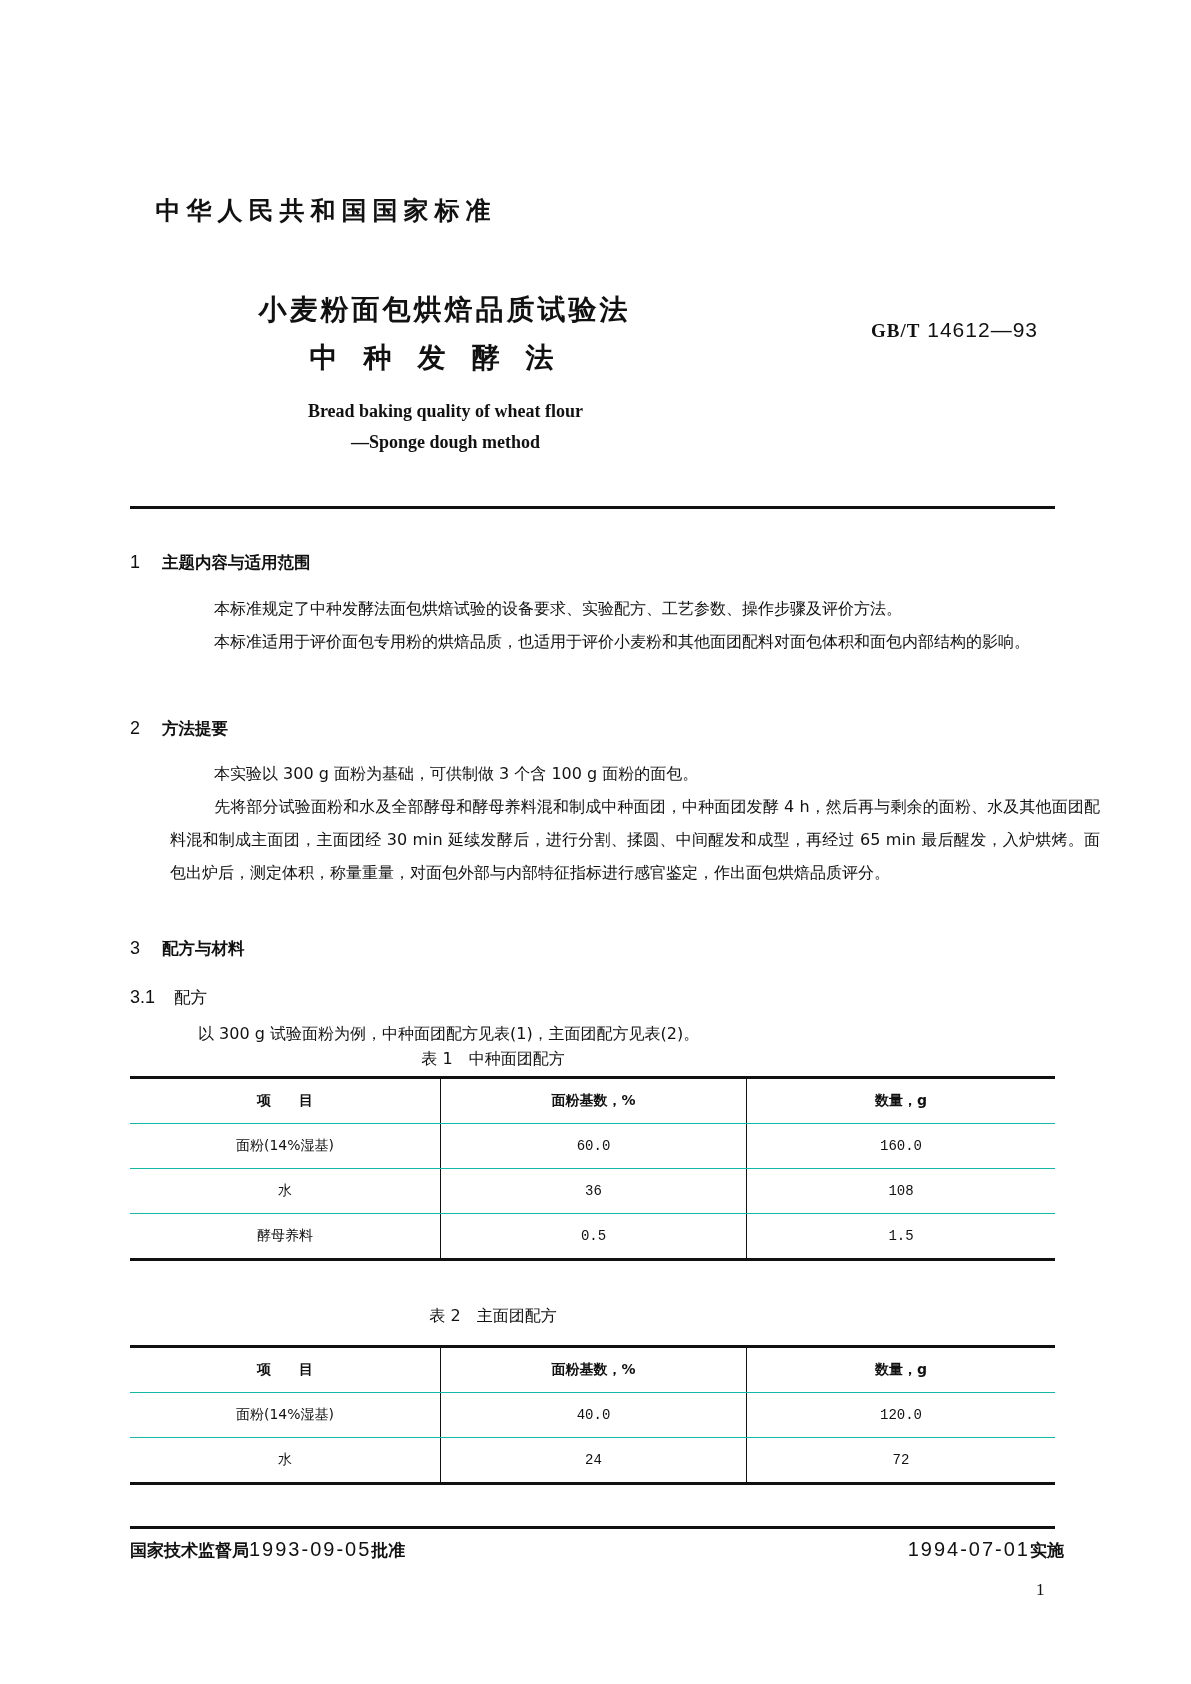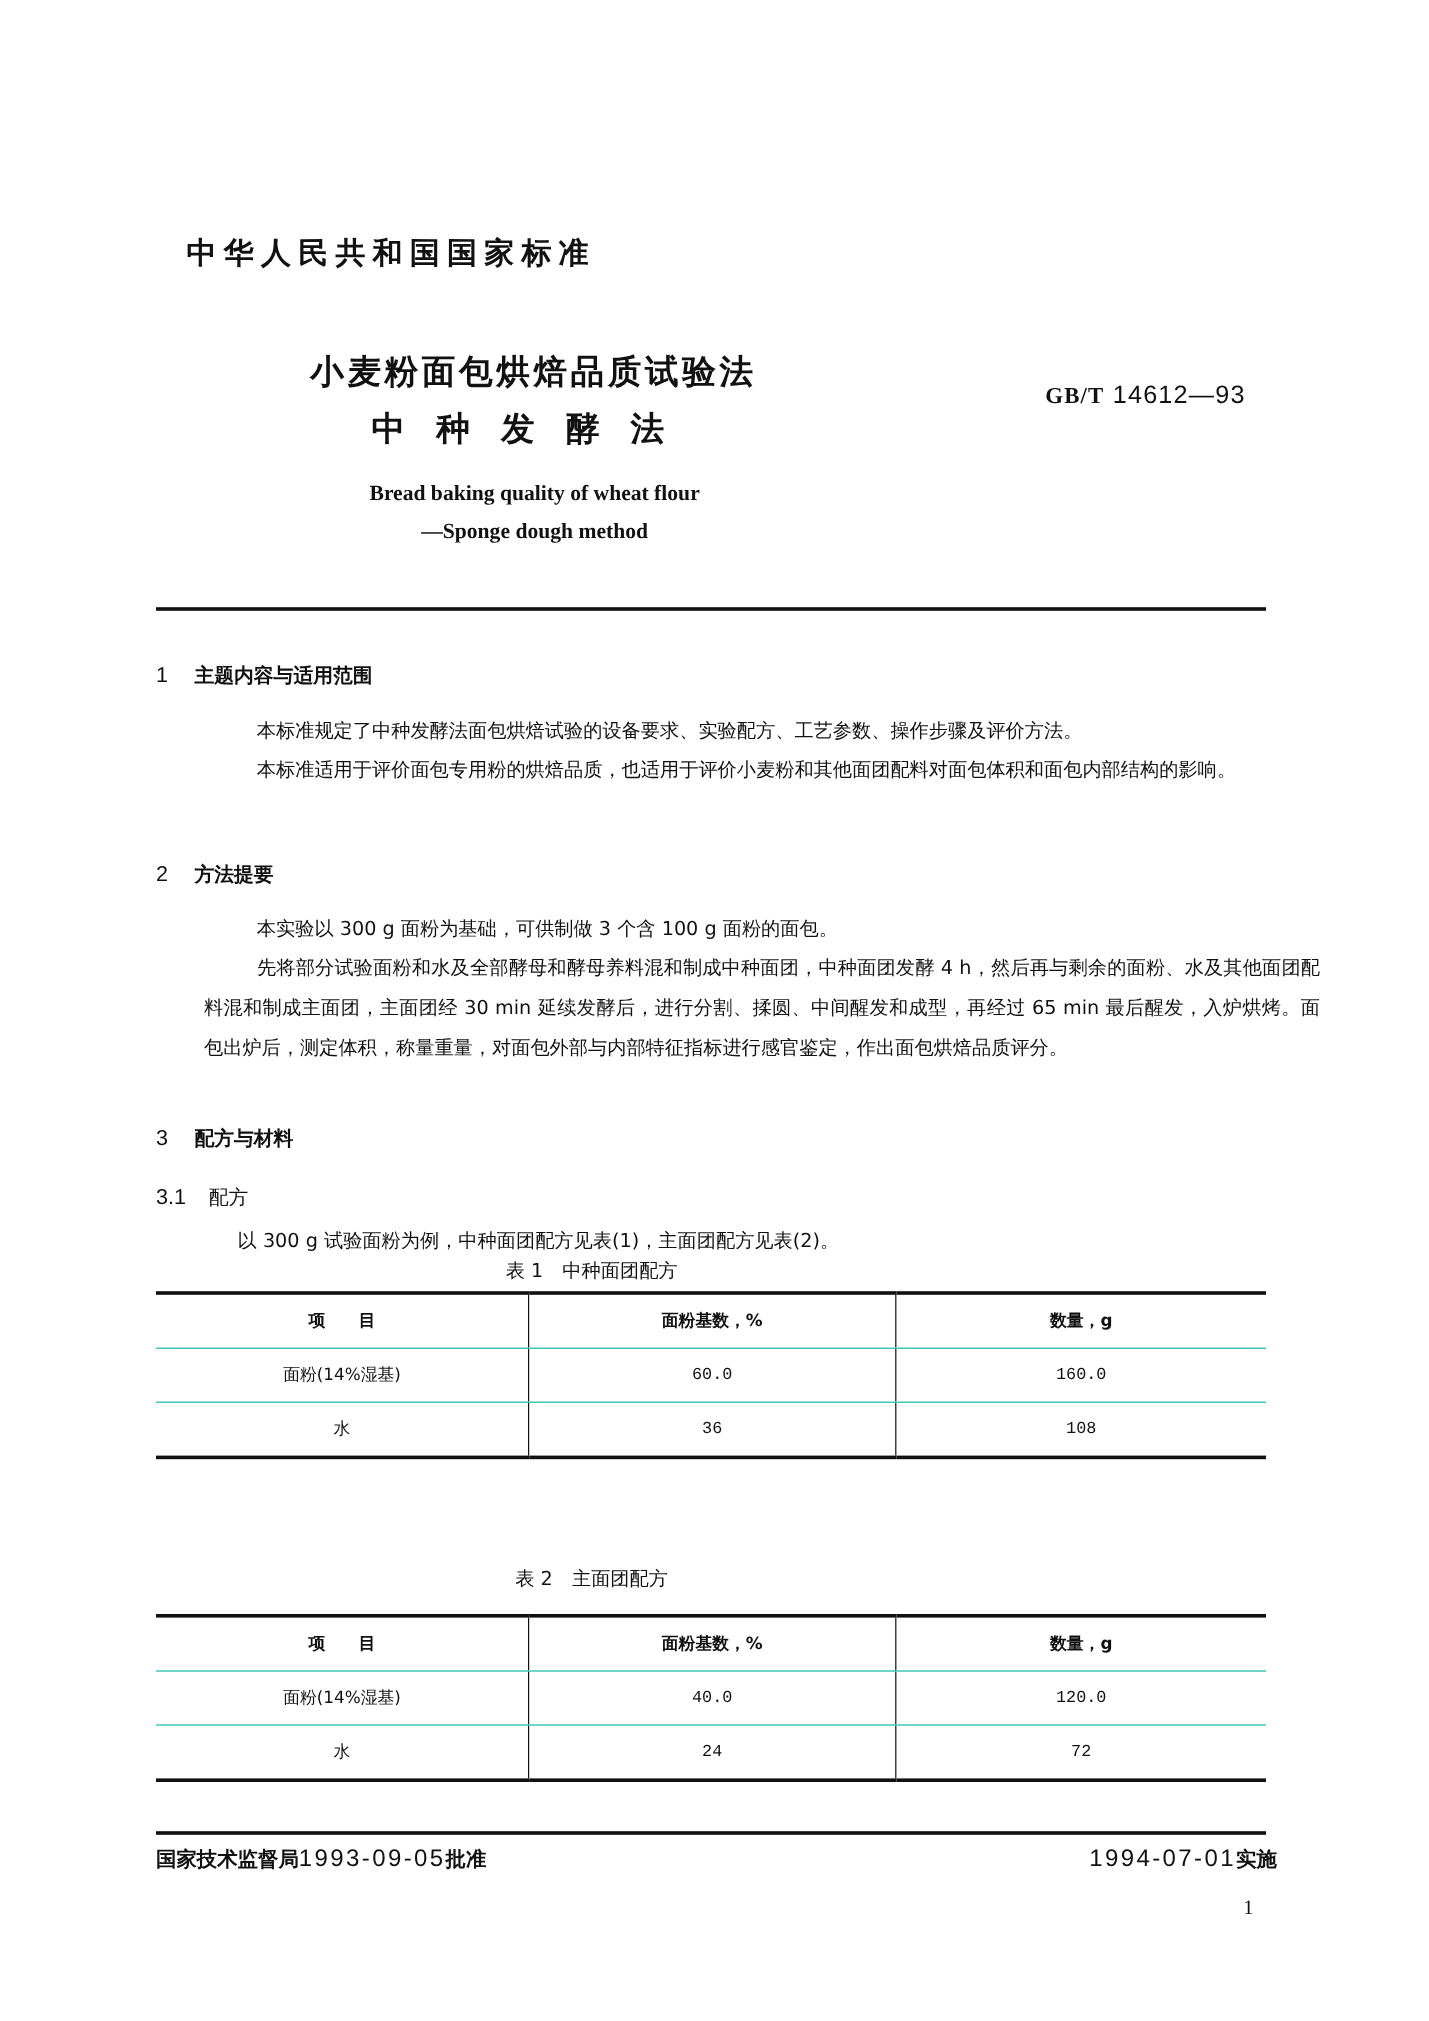--- a/index.html
+++ b/index.html
@@ -130,20 +130,25 @@
   <tr>
     <td>面粉(14%湿基)</td>
     <td class="num">60.0</td>
     <td class="num">160.0</td>
   </tr>
   <tr>
     <td>水</td>
     <td class="num">36</td>
     <td class="num">108</td>
   </tr>
+  <tr>
+    <td>酵母养料</td>
+    <td class="num">0.5</td>
+    <td class="num">1.5</td>
+  </tr>
 </tbody>
   </table>
 
 <div class="abs caption" style="top:1306px;">表 2　主面团配方</div>
 <table class="abs table" style="top:1345px;">
   <tbody>
       <tr>
     <td class="c1 hdr">项　　目</td>
     <td class="c2 hdr">面粉基数，%</td>
     <td class="hdr">数量，g</td>

